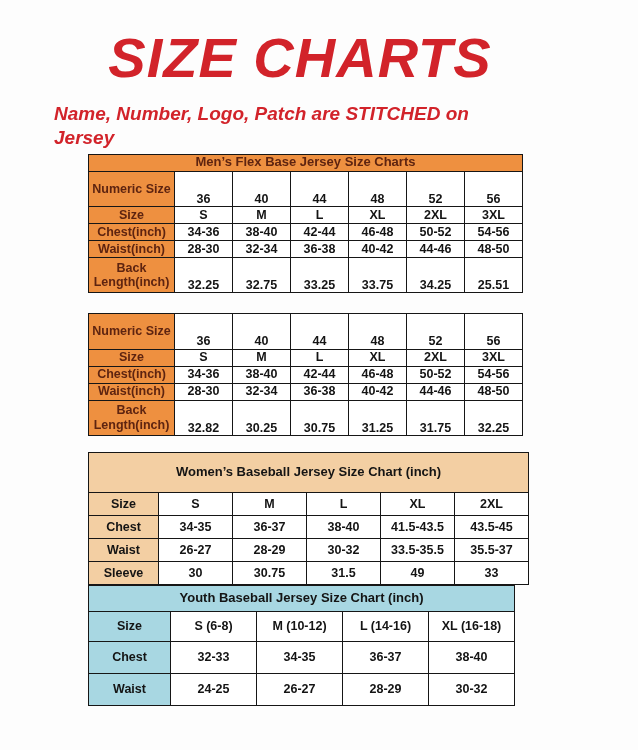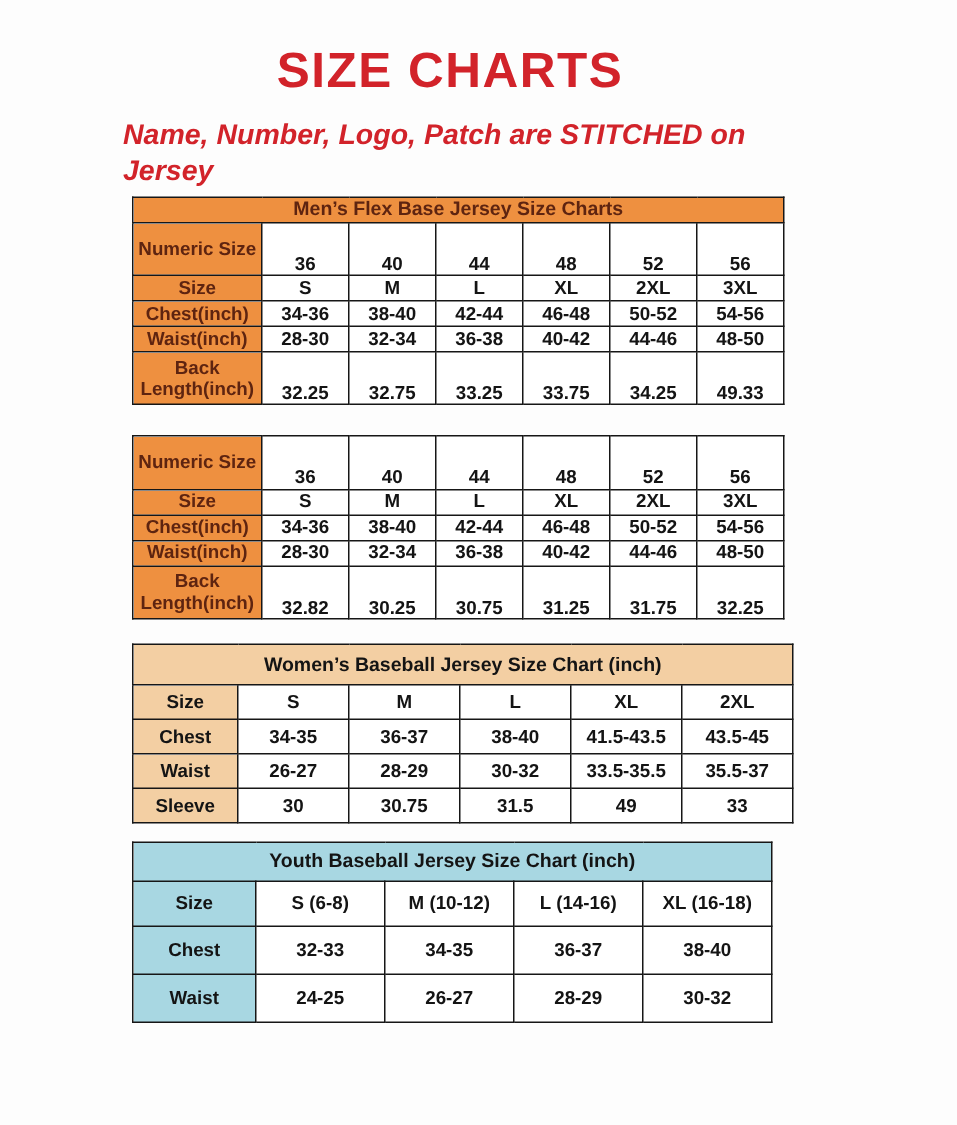--- a/index.html
+++ b/index.html
@@ -7,47 +7,47 @@
     --peach:#f3cfa3; --blue:#a8d7e2; --border:#161616; --cell_text:#141414;
     --background:#fdfdfd;
   }
   *{margin:0;padding:0;box-sizing:border-box;}
   body{
     width:638px;height:750px;background:var(--background);
     font-family:"Liberation Sans",sans-serif;overflow:hidden;
   }
   .title{
     margin-top:30px;width:600px;text-align:center;
-    font-size:33px;font-weight:bold;
+    font-size:56px;font-weight:bold;font-style:italic;
     color:var(--accent_red);line-height:1;letter-spacing:1px;
   }
   .subtitle{
-    margin:16px 60px 0 82px;max-width:470px;
+    margin:16px 60px 0 54px;max-width:470px;
     font-size:19px;font-weight:bold;font-style:italic;
     color:var(--accent_red);line-height:1.25;
   }
   .charts{margin-left:88px;}
   table{border-collapse:collapse;table-layout:fixed;}
   th,td{
     border:1.6px solid var(--border);padding:0;text-align:center;
     vertical-align:middle;font-weight:bold;font-size:12.5px;
     color:var(--cell_text);background:#fff;line-height:1.15;
     overflow:hidden;
   }
   .band{font-size:13px;text-align:center;}
   .t-orange .band,.t-orange .lbl{background:var(--orange);color:var(--orange_text);}
   .t-peach  .band,.t-peach  .lbl{background:var(--peach);color:var(--cell_text);}
   .t-blue   .band,.t-blue   .lbl{background:var(--blue);color:var(--cell_text);}
   tr.tall td.val{vertical-align:top;padding-top:20px;}
-  .h17{height:17px}.h22{height:27px}.h23{height:23px}
+  .h17{height:17px}.h22{height:40px}.h23{height:23px}
   .h26{height:26px}.h30{height:30px}.h31{height:31px}.h32{height:32px}
   #t1{margin-top:4px;}
   #t2{margin-top:20px;}
   #t3{margin-top:16px;}
-  #t4{margin-top:12px;padding-left:26px;}
+  #t4{padding-left:26px;}
 </style>
 </head>
 <body>
 
 <div class="title">SIZE CHARTS</div>
 <div class="subtitle">Name, Number, Logo, Patch are STITCHED on Jersey</div>
 
 <div class="charts">
 
   <table id="t1" class="t-orange">
@@ -95,21 +95,21 @@
           <td class="val">44-46</td>
           <td class="val">48-50</td>
         </tr>
     <tr class="tall h32">
           <td class="lbl">Back Length(inch)</td>
           <td class="val">32.25</td>
           <td class="val">32.75</td>
           <td class="val">33.25</td>
           <td class="val">33.75</td>
           <td class="val">34.25</td>
-          <td class="val">49.33</td>
+          <td class="val">25.51</td>
         </tr>
   </tbody>
     </table>
 
   <table id="t2" class="t-orange">
     <colgroup>
         <col style="width:86px">
         <col span="6" style="width:58px">
       </colgroup>
     <tbody>

